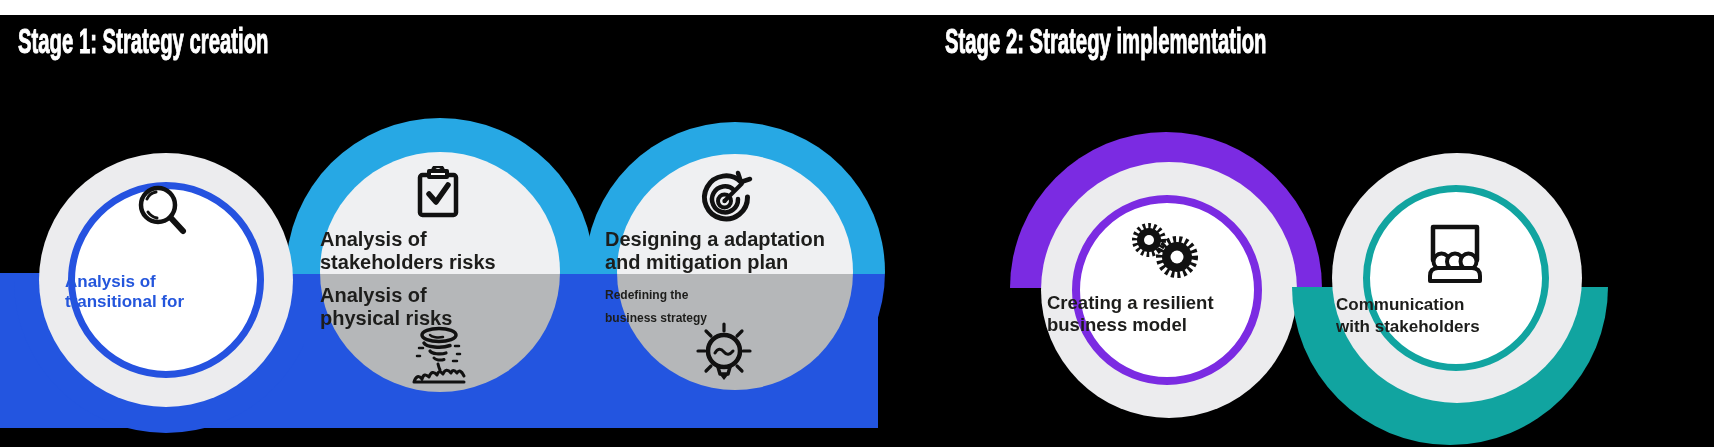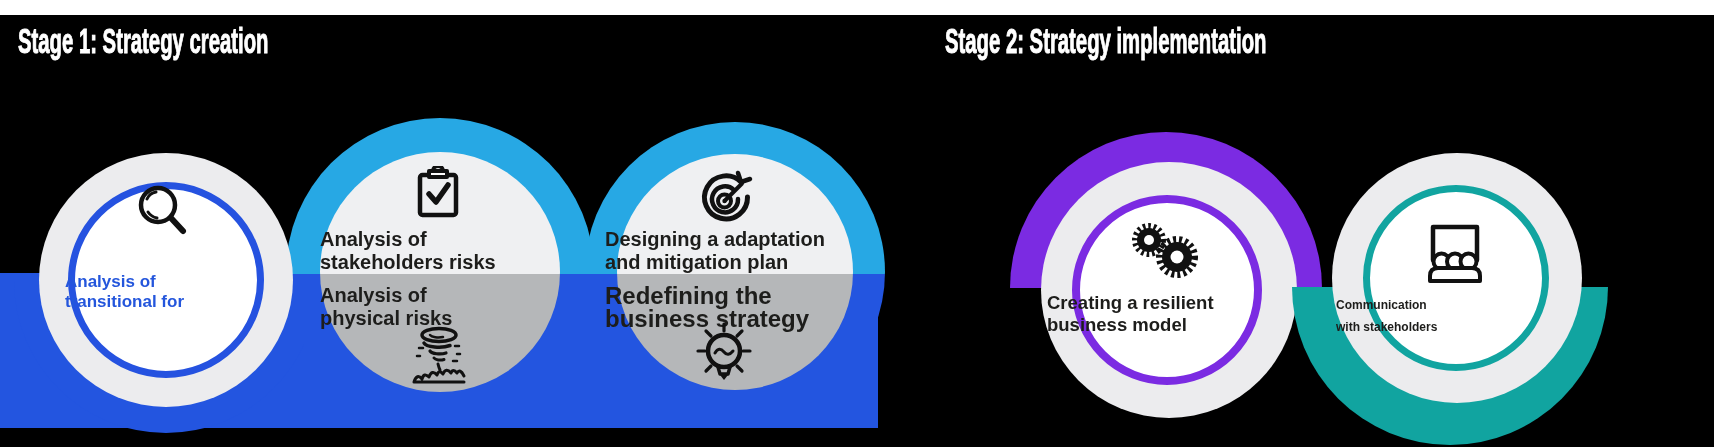--- a/index.html
+++ b/index.html
@@ -49,23 +49,23 @@
   .c5-gray{left:1332px;top:153px;width:250px;height:250px;background:var(--donut-gray);}
   .c5-white{left:1363px;top:185px;width:186px;height:186px;background:var(--white);
             border:7px solid var(--teal);box-sizing:border-box;}
 
   .lbl{position:absolute;text-align:left;font-weight:bold;color:var(--dark-text);}
   .lbl span{display:block;}
   .lbl-blue{left:65px;top:272px;width:200px;font-size:17px;line-height:20px;color:var(--blue-text);}
   .lbl-c2a{left:320px;top:228px;width:240px;font-size:20px;line-height:23px;}
   .lbl-c2b{left:320px;top:284px;width:240px;font-size:20px;line-height:23px;}
   .lbl-c3a{left:605px;top:228px;width:240px;font-size:20px;line-height:23px;}
-  .lbl-c3b{left:605px;top:284px;width:240px;font-size:24px;line-height:23px;}
+  .lbl-c3b{left:605px;top:284px;width:240px;font-size:12px;line-height:23px;}
   .lbl-c4{left:1047px;top:292px;width:240px;font-size:18.5px;line-height:22px;}
-  .lbl-c5{left:1336px;top:294px;width:240px;font-size:12px;line-height:22px;}
+  .lbl-c5{left:1336px;top:294px;width:240px;font-size:17px;line-height:22px;}
 
   .ln{stroke:#111;fill:none;stroke-linecap:round;stroke-linejoin:round;}
   .fl{fill:#111;stroke:none;}
   .whitefill{fill:#fff;}
 </style>
 </head>
 <body>
 
 <div class="canvas">
 

